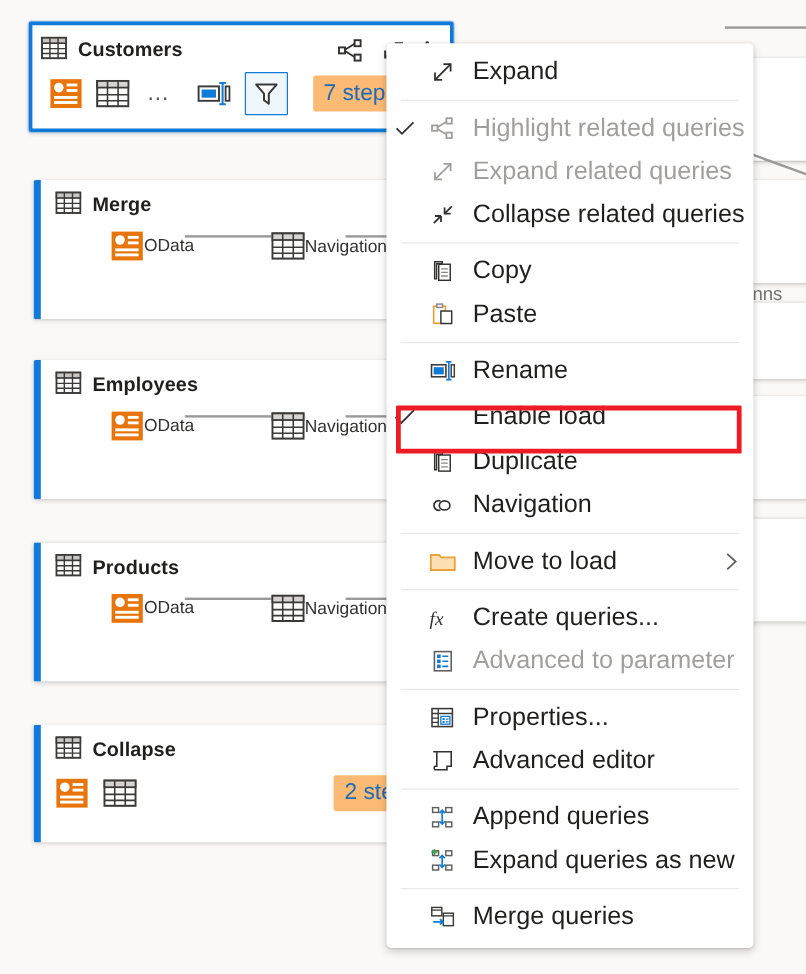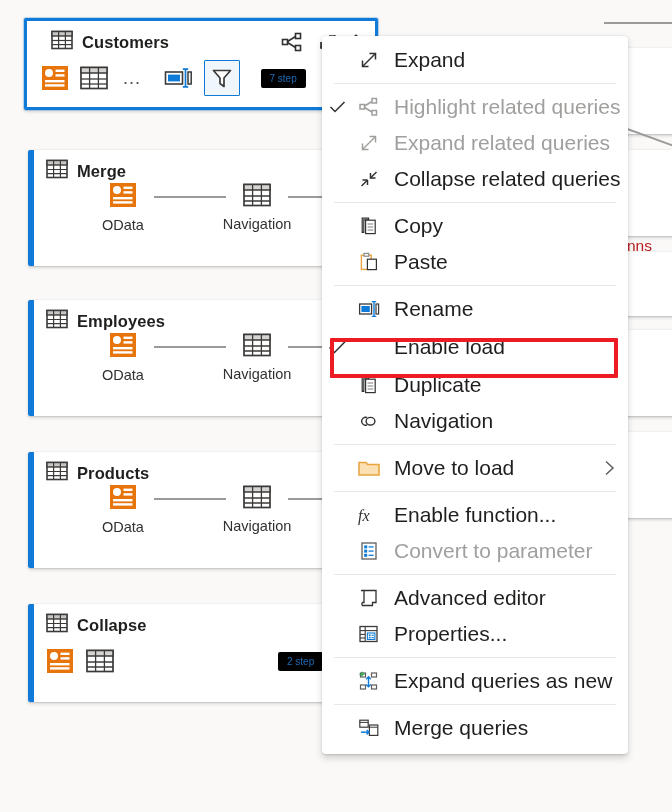--- a/index.html
+++ b/index.html
@@ -58,56 +58,55 @@
     align-items: center;
     gap: 14px;
     padding-right: 6px;
   }
 
   
   .card.selected {
     border: 3px solid #0f7ad8;
     box-shadow: 0 0 0 1px rgba(15,122,216,.25), 0 1.6px 3.6px rgba(0,0,0,.14);
   }
-  .card.selected .cardhead { padding-left: 24px; }
+  .card.selected .cardhead { padding-left: 7px; }
 
   
   .steprow {
     display: flex;
     align-items: center;
     padding: 8px 0 0 14px;
     gap: 0;
     height: 46px;
     box-sizing: border-box;
   }
   .steprow.lined {
     padding-left: 64px;
   }
   .stepnode {
     display: flex;
-    flex-direction: column;
-    align-items: center;
+    flex-direction: row;
     width: 62px;
   }
   .stepnode .steplabel {
     font-size: 14.5px;
     color: #323130;
     margin-top: 5px;
     white-space: nowrap;
   }
   .connector {
     height: 1.6px;
     background: #9a9a9a;
     width: 72px;
     margin-bottom: 20px;
   }
   .stepsbadge {
-    background: #000000;
+    background: #fdba74;
     color: #1e6bb8;
-    font-size: 10px;
+    font-size: 19px;
     padding: 4px 9px;
     border-radius: 2px;
     white-space: nowrap;
   }
 
   .toolbtn {
     display: inline-flex;
     align-items: center;
     justify-content: center;
     cursor: default;
@@ -130,21 +129,21 @@
   
   .ghostcard {
     position: absolute;
     background: #ffffff;
     border-radius: 2px;
     box-shadow: 0 1.2px 3.6px rgba(0,0,0,.14), 0 .3px .9px rgba(0,0,0,.10);
   }
   .ghosttext {
     position: absolute;
     font-size: 15.5px;
-    color: #b91c1c;
+    color: #737373;
     white-space: nowrap;
   }
   .ghostline {
     position: absolute;
     background: #9a9a9a;
     height: 1.5px;
     transform-origin: left center;
   }
 
   
@@ -642,70 +641,85 @@
   </div>
   <div class="msep"></div>
 
   <div class="mi">
     <span class="check"></span>
     <span class="mi-icon">
       <svg width="24" height="20" viewBox="0 0 24 20">
         <text x="1" y="15.5" font-family="Liberation Serif, serif" font-style="italic" font-size="16" fill="#323130">fx</text>
       </svg>
     </span>
-    <span class="mi-label">Enable function...</span>
+    <span class="mi-label">Create queries...</span>
   </div>
 
   <div class="mi disabled">
     <span class="check"></span>
     <span class="mi-icon">
       <svg width="20" height="20" viewBox="0 0 20 20">
         <rect x="3" y="2" width="14" height="16" fill="#fff" stroke="#605e5c" stroke-width="1.3"></rect>
         <rect x="5.2" y="4.4" width="3" height="3" fill="#0f7ad8"></rect>
         <rect x="5.2" y="8.6" width="3" height="3" fill="#0f7ad8"></rect>
         <rect x="5.2" y="12.8" width="3" height="3" fill="#0f7ad8"></rect>
         <line x1="9.6" y1="5.9" x2="14.6" y2="5.9" stroke="#0f7ad8" stroke-width="1.3"></line>
         <line x1="9.6" y1="10.1" x2="14.6" y2="10.1" stroke="#0f7ad8" stroke-width="1.3"></line>
         <line x1="9.6" y1="14.3" x2="14.6" y2="14.3" stroke="#0f7ad8" stroke-width="1.3"></line>
       </svg>
     </span>
-    <span class="mi-label">Convert to parameter</span>
+    <span class="mi-label">Advanced to parameter</span>
   </div>
   <div class="msep"></div>
-
-  <div class="mi">
-    <span class="check"></span>
-    <span class="mi-icon">
-      <svg width="22" height="20" viewBox="0 0 22 20">
-        <path d="M3 2.5 h15 v12 h-3.5 v3 h-10 a2 2 0 0 1 0 -3 h1.5 v-12 z" fill="#fff" stroke="#323130" stroke-width="1.3"></path>
-      </svg>
-    </span>
-    <span class="mi-label">Advanced editor</span>
-  </div>
 
   <div class="mi">
     <span class="check"></span>
     <span class="mi-icon">
       <svg width="22" height="20" viewBox="0 0 22 20">
         <rect x="2" y="2.5" width="17" height="15" fill="#fff" stroke="#3b3a39" stroke-width="1.3"></rect>
         <line x1="2" y1="6.6" x2="19" y2="6.6" stroke="#3b3a39" stroke-width="1.1"></line>
         <line x1="7.2" y1="2.5" x2="7.2" y2="17.5" stroke="#3b3a39" stroke-width="1.1"></line>
         <line x1="2" y1="10.4" x2="7.2" y2="10.4" stroke="#3b3a39" stroke-width="1.1"></line>
         <line x1="2" y1="14" x2="7.2" y2="14" stroke="#3b3a39" stroke-width="1.1"></line>
         <rect x="9.4" y="9" width="7.5" height="6.5" fill="#fff" stroke="#0f7ad8" stroke-width="1.1"></rect>
         <rect x="10.8" y="10.4" width="1.8" height="1.6" fill="#0f7ad8"></rect>
         <rect x="10.8" y="12.8" width="1.8" height="1.6" fill="#0f7ad8"></rect>
         <line x1="13.6" y1="11.2" x2="15.8" y2="11.2" stroke="#0f7ad8" stroke-width="1.1"></line>
         <line x1="13.6" y1="13.6" x2="15.8" y2="13.6" stroke="#0f7ad8" stroke-width="1.1"></line>
       </svg>
     </span>
     <span class="mi-label">Properties...</span>
   </div>
+
+  <div class="mi">
+    <span class="check"></span>
+    <span class="mi-icon">
+      <svg width="22" height="20" viewBox="0 0 22 20">
+        <path d="M3 2.5 h15 v12 h-3.5 v3 h-10 a2 2 0 0 1 0 -3 h1.5 v-12 z" fill="#fff" stroke="#323130" stroke-width="1.3"></path>
+      </svg>
+    </span>
+    <span class="mi-label">Advanced editor</span>
+  </div>
   <div class="msep"></div>
 
+  <div class="mi">
+    <span class="check"></span>
+    <span class="mi-icon">
+      <svg width="22" height="20" viewBox="0 0 22 20">
+        <rect x="2.5" y="2" width="5" height="4" fill="#fff" stroke="#605e5c" stroke-width="1.2"></rect>
+        <rect x="13.5" y="2" width="5" height="4" fill="#fff" stroke="#605e5c" stroke-width="1.2"></rect>
+        <rect x="2.5" y="14" width="5" height="4" fill="#fff" stroke="#605e5c" stroke-width="1.2"></rect>
+        <rect x="13.5" y="14" width="5" height="4" fill="#fff" stroke="#605e5c" stroke-width="1.2"></rect>
+        <line x1="10.5" y1="4.5" x2="10.5" y2="15.5" stroke="#0f7ad8" stroke-width="1.4"></line>
+        <polyline points="8.2,6.6 10.5,4.2 12.8,6.6" fill="none" stroke="#0f7ad8" stroke-width="1.4"></polyline>
+        <polyline points="8.2,13.4 10.5,15.8 12.8,13.4" fill="none" stroke="#0f7ad8" stroke-width="1.4"></polyline>
+      </svg>
+    </span>
+    <span class="mi-label">Append queries</span>
+  </div>
 
   <div class="mi">
     <span class="check"></span>
     <span class="mi-icon">
       <svg width="22" height="20" viewBox="0 0 22 20">
         <rect x="2.5" y="2" width="5" height="4" fill="#fff" stroke="#605e5c" stroke-width="1.2"></rect>
         <rect x="13.5" y="2" width="5" height="4" fill="#fff" stroke="#605e5c" stroke-width="1.2"></rect>
         <rect x="2.5" y="14" width="5" height="4" fill="#fff" stroke="#605e5c" stroke-width="1.2"></rect>
         <rect x="13.5" y="14" width="5" height="4" fill="#fff" stroke="#605e5c" stroke-width="1.2"></rect>
         <line x1="10.5" y1="6" x2="10.5" y2="15.5" stroke="#0f7ad8" stroke-width="1.4"></line>

